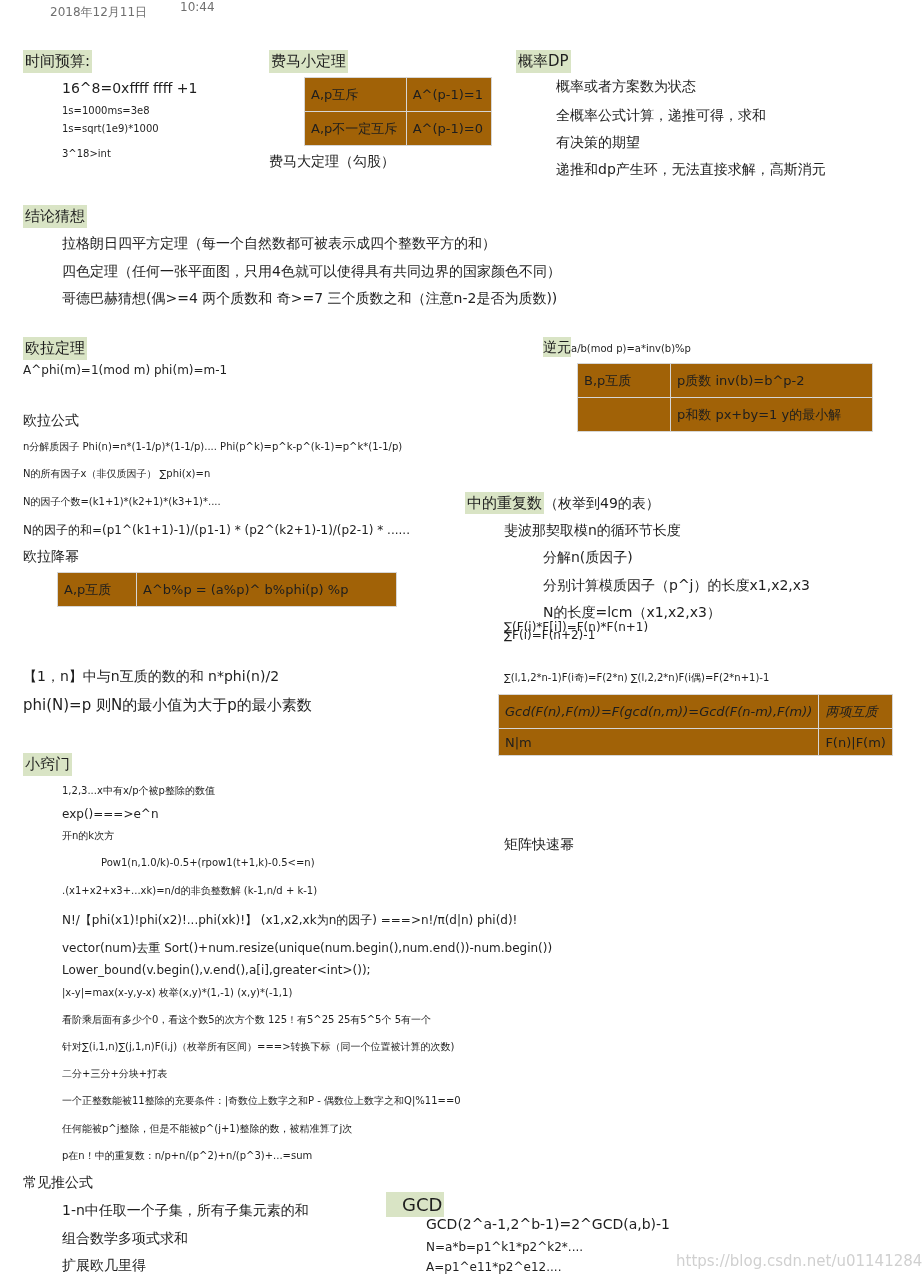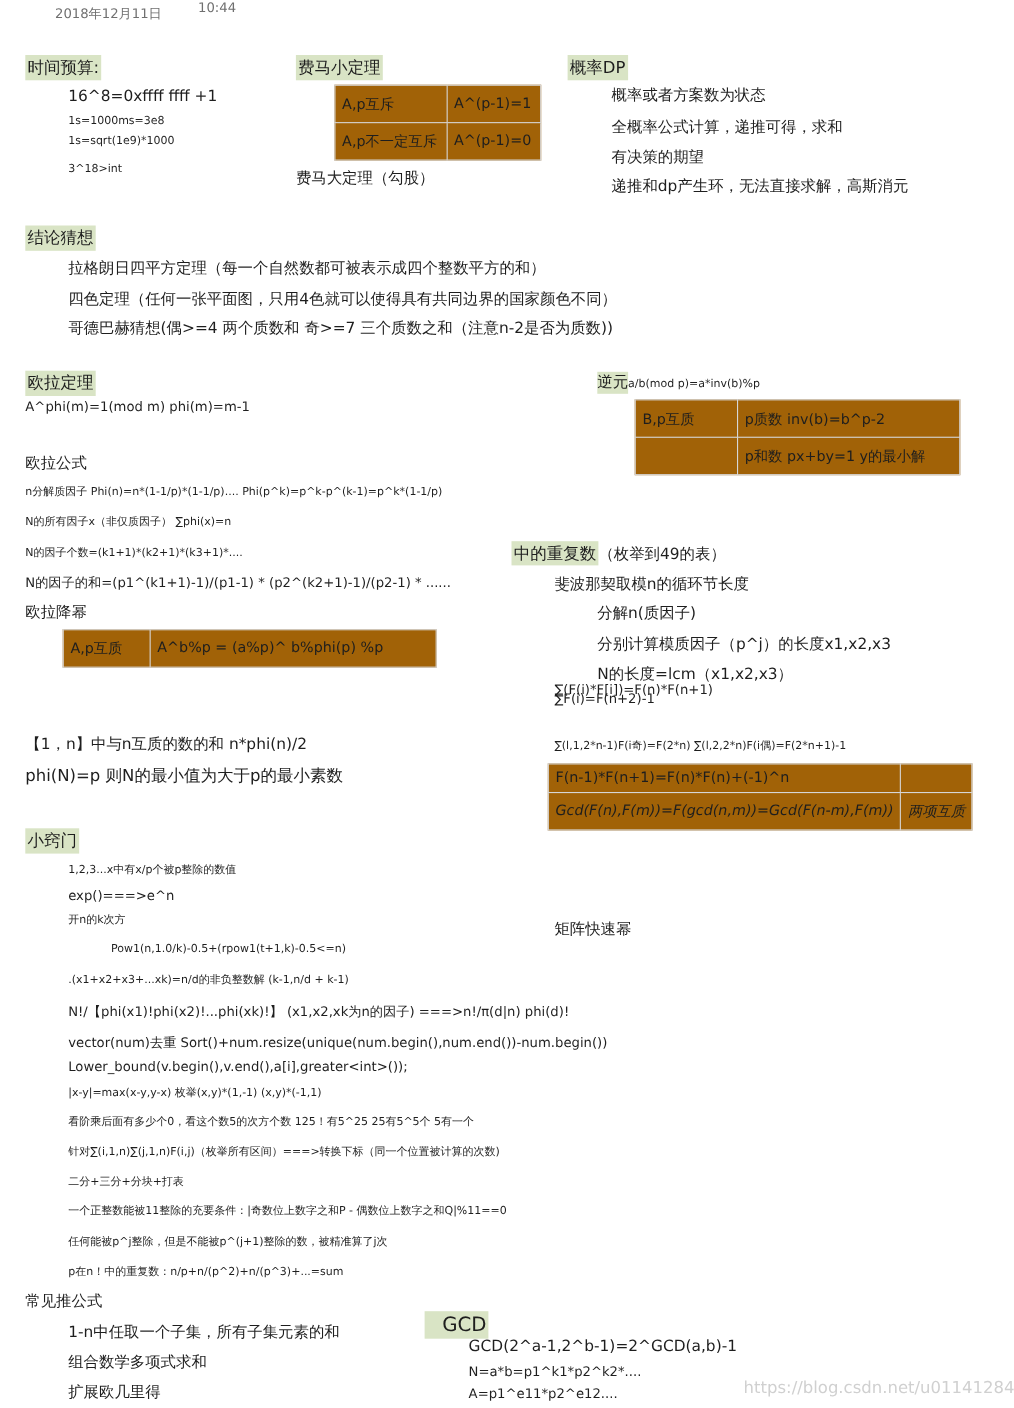--- a/index.html
+++ b/index.html
@@ -94,27 +94,27 @@
 </div>
 <div class="abs t14" style="left:504px;top:522px;">斐波那契取模n的循环节长度</div>
 <div class="abs t14" style="left:543px;top:549px;">分解n(质因子)</div>
 <div class="abs t14" style="left:543px;top:577px;">分别计算模质因子（p^j）的长度x1,x2,x3</div>
 <div class="abs t14" style="left:543px;top:604px;">N的长度=lcm（x1,x2,x3）</div>
 <div class="abs t12" style="left:504px;top:628px;">∑F(i)=F(n+2)-1</div>
 <div class="abs t12" style="left:504px;top:620px;">∑(F(i)*F[i])=F(n)*F(n+1)</div>
 <div class="abs t13" style="left:504px;top:671px;">∑(l,1,2*n-1)F(i奇)=F(2*n)     ∑(l,2,2*n)F(i偶)=F(2*n+1)-1</div>
 <table class="note" style="left:498px;top:694px;width:378px;">
   <tbody>
-  <tr style="height:26px;">
-        <td class="t12">F(n-1)*F(n+1)=F(n)*F(n)+(-1)^n</td>
-        <td></td>
-      </tr>
   <tr style="height:34px;font-style:italic;">
         <td class="t12">Gcd(F(n),F(m))=F(gcd(n,m))=Gcd(F(n-m),F(m))</td>
         <td>两项互质</td>
+      </tr>
+  <tr style="height:27px;">
+        <td class="t12">N|m</td>
+        <td class="t12">F(n)|F(m)</td>
       </tr>
 </tbody>
   </table>
 <div class="abs t14" style="left:504px;top:836px;">矩阵快速幂</div>
 
 <div class="abs hl" style="left:23px;top:753px;">小窍门</div>
 <div class="abs t13" style="left:62px;top:784px;">1,2,3...x中有x/p个被p整除的数值</div>
 <div class="abs t12" style="left:62px;top:807px;">exp()===&gt;e^n</div>
 <div class="abs t13" style="left:62px;top:829px;">开n的k次方</div>
 <div class="abs t13" style="left:101px;top:857px;">Pow1(n,1.0/k)-0.5+(rpow1(t+1,k)-0.5&lt;=n)</div>

